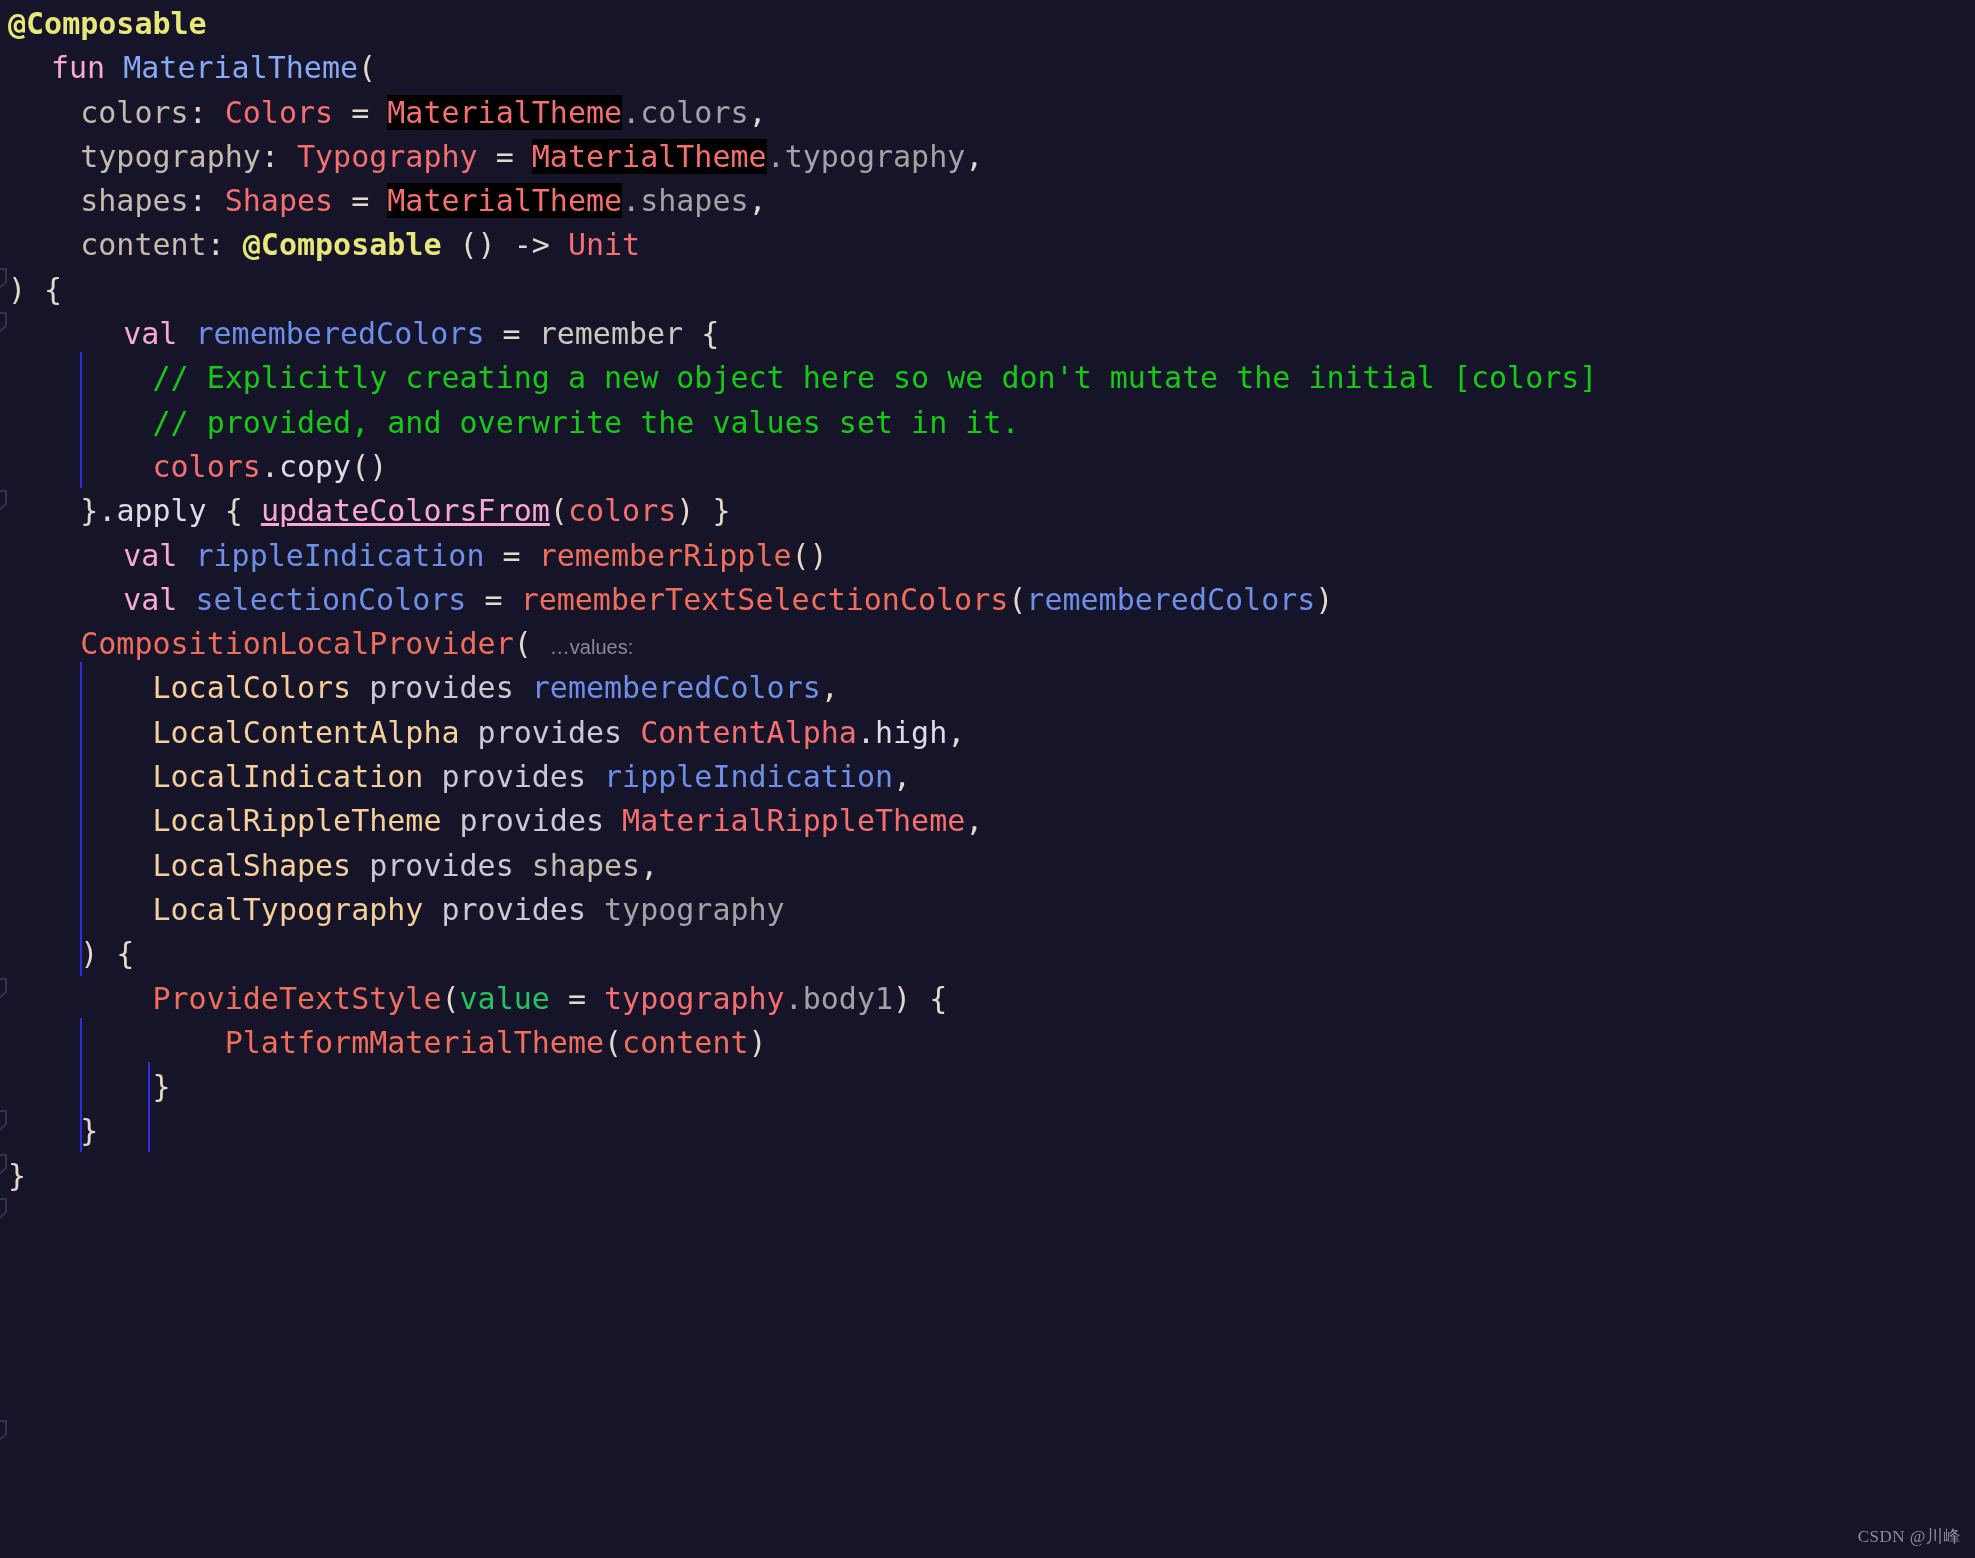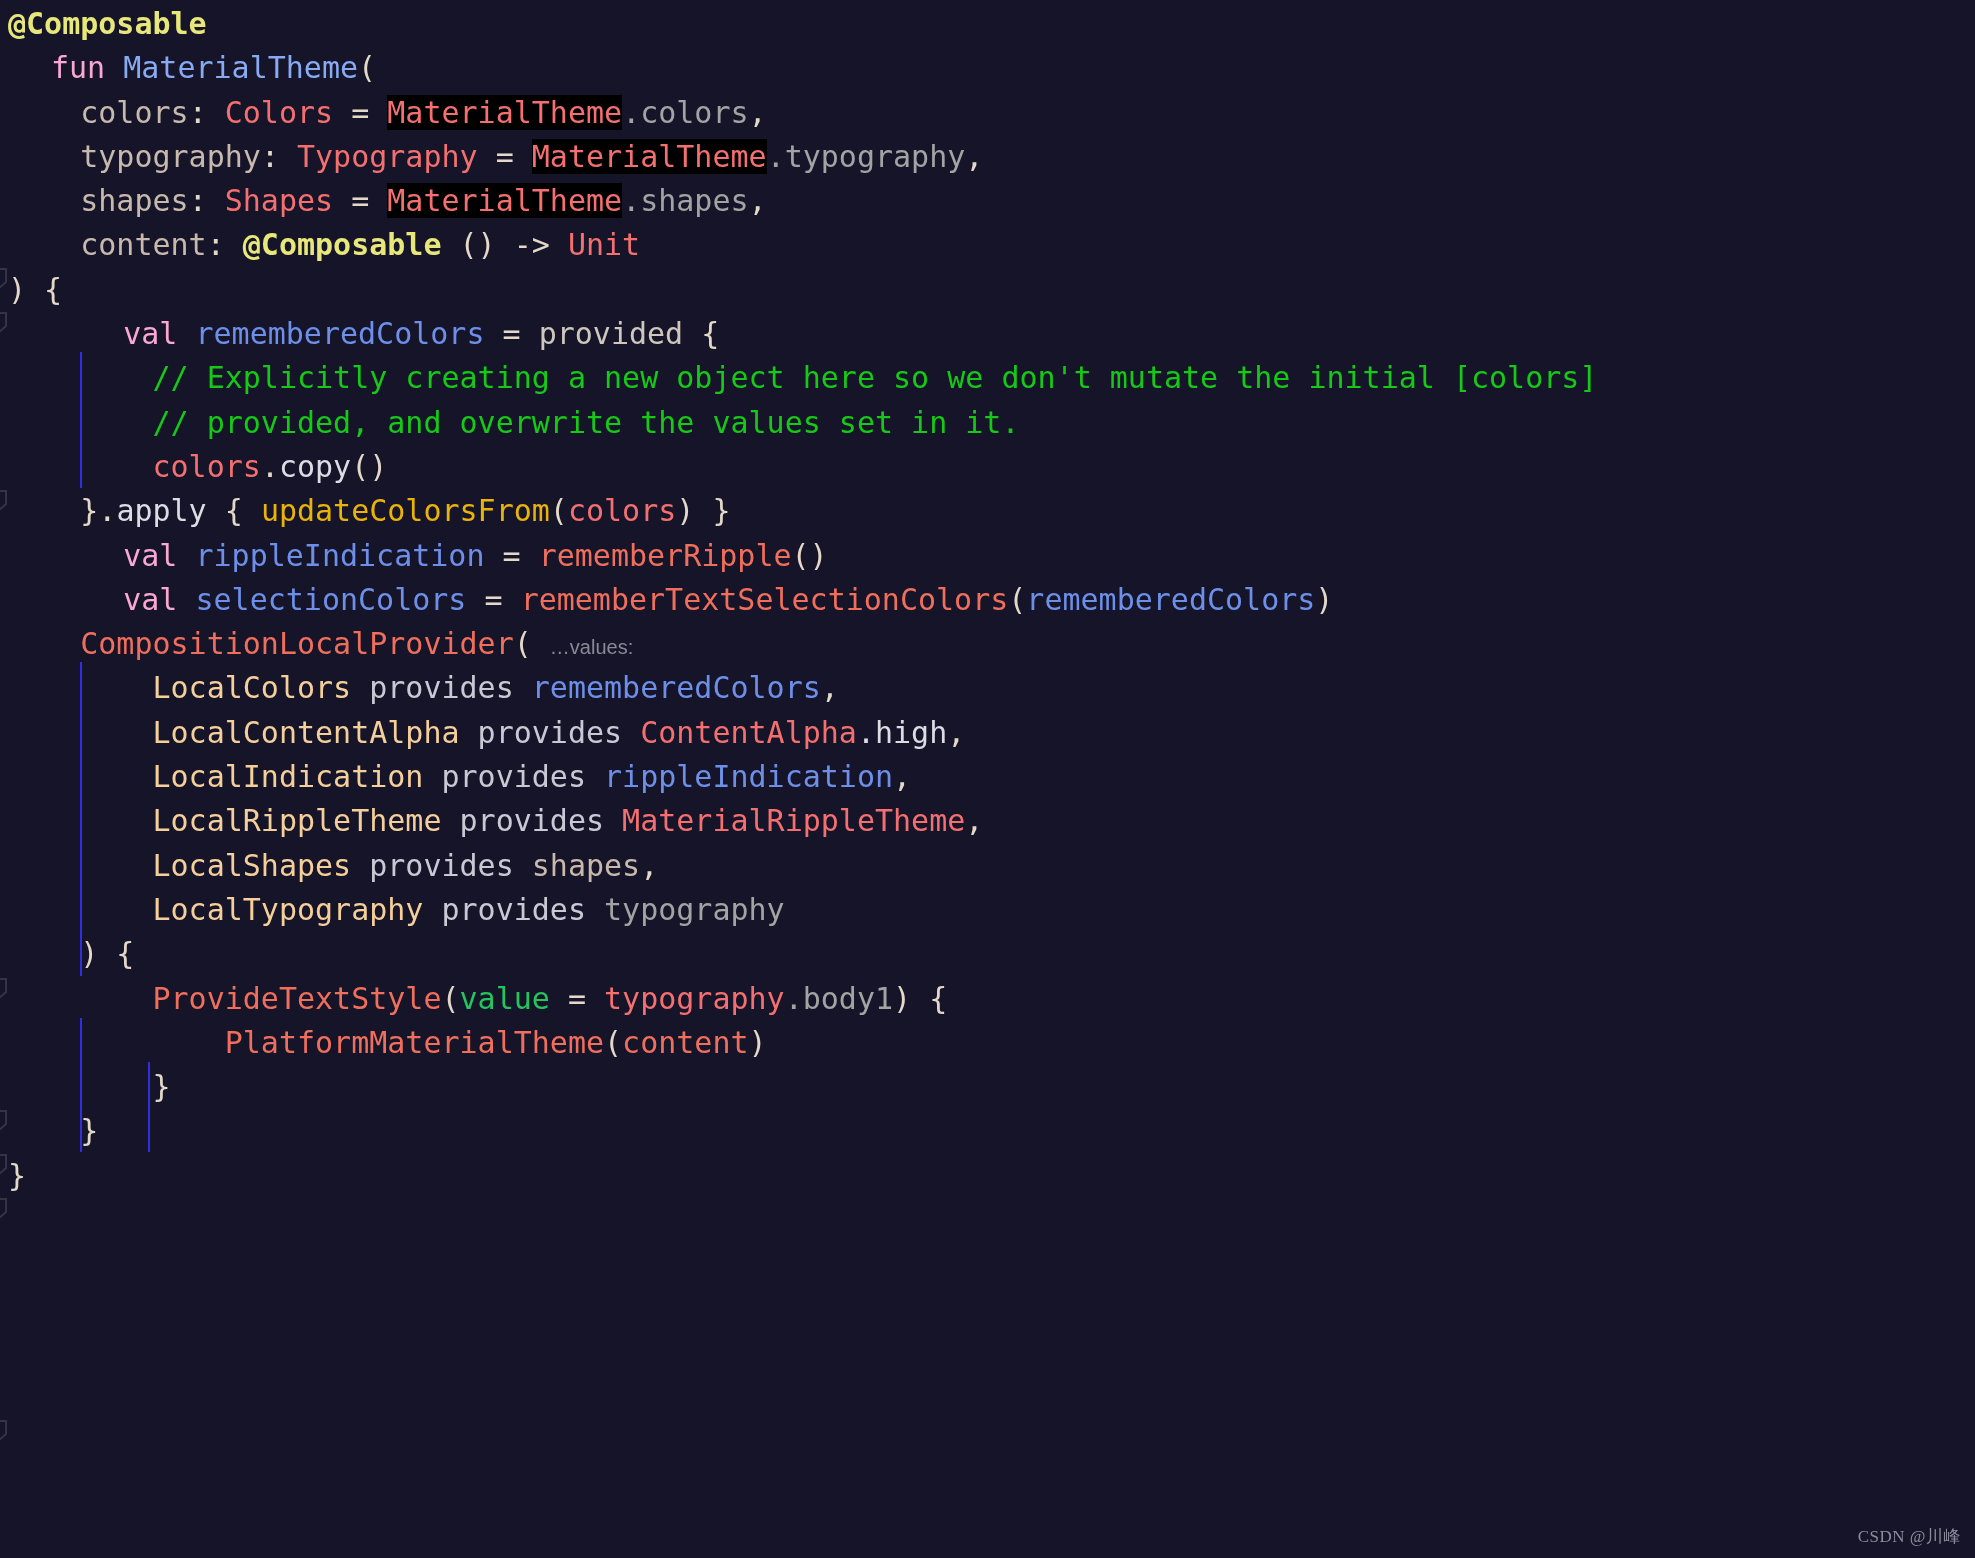--- a/index.html
+++ b/index.html
@@ -69,21 +69,21 @@
   
   .t-anno     { color: #e8e87a; font-weight: bold; }           
   .t-kw       { color: #f9a8d4; margin-left: 43px; }           
   .t-fn       { color: #88aaf2; }           
   .t-punc     { color: #e4d9c8; }           
   .t-param    { color: #c8b9ad; }           
   .t-type     { color: #f46f6f; }           
   .t-cls      { color: #f46f6f; }           
   .t-prop     { color: #a3a3a3; }           
   .t-local    { color: #6e8fe8; }           
-  .t-call     { color: #eab308; }           
+  .t-call     { color: #f9a8d4; text-decoration: underline; }           
   .t-callred  { color: #ef6f5c; }           
   .t-comment  { color: #16c916; }           
   .t-localkey { color: #f5cf9a; }           
   .t-provides { color: #c9c9d4; }           
   .t-named    { color: #22c55e; }           
   .t-plain    { color: #cfc6bd; }           
   .t-light    { color: #dcdce4; }
 
   
   .hl {
@@ -171,21 +171,21 @@
     <div class="line">    <span class="t-param">colors</span><span class="t-punc">: </span><span class="t-type">Colors</span><span class="t-punc"> = </span><span class="t-cls hl">MaterialTheme</span><span class="t-prop">.colors</span><span class="t-punc">,</span></div>
 
     <div class="line">    <span class="t-param">typography</span><span class="t-punc">: </span><span class="t-type">Typography</span><span class="t-punc"> = </span><span class="t-cls hl">MaterialTheme</span><span class="t-prop">.typography</span><span class="t-punc">,</span></div>
 
     <div class="line">    <span class="t-param">shapes</span><span class="t-punc">: </span><span class="t-type">Shapes</span><span class="t-punc"> = </span><span class="t-cls hl">MaterialTheme</span><span class="t-prop">.shapes</span><span class="t-punc">,</span></div>
 
     <div class="line">    <span class="t-param">content</span><span class="t-punc">: </span><span class="t-anno">@Composable</span><span class="t-punc"> () -&gt; </span><span class="t-type">Unit</span></div>
 
     <div class="line"><span class="t-punc">) {</span></div>
 
-    <div class="line">    <span class="t-kw">val</span><span class="t-punc"> </span><span class="t-local">rememberedColors</span><span class="t-punc"> = </span><span class="t-plain">provided</span><span class="t-punc"> {</span></div>
+    <div class="line">    <span class="t-kw">val</span><span class="t-punc"> </span><span class="t-local">rememberedColors</span><span class="t-punc"> = </span><span class="t-plain">remember</span><span class="t-punc"> {</span></div>
 
     <div class="line">        <span class="t-comment">// Explicitly creating a new object here so we don't mutate the initial [colors]</span></div>
 
     <div class="line">        <span class="t-comment">// provided, and overwrite the values set in it.</span></div>
 
     <div class="line">        <span class="t-type">colors</span><span class="t-punc">.</span><span class="t-light">copy</span><span class="t-punc">()</span></div>
 
     <div class="line">    <span class="t-punc">}.</span><span class="t-light">apply</span><span class="t-punc"> { </span><span class="t-call">updateColorsFrom</span><span class="t-punc">(</span><span class="t-type">colors</span><span class="t-punc">) }</span></div>
 
     <div class="line">    <span class="t-kw">val</span><span class="t-punc"> </span><span class="t-local">rippleIndication</span><span class="t-punc"> = </span><span class="t-callred">rememberRipple</span><span class="t-punc">()</span></div>

